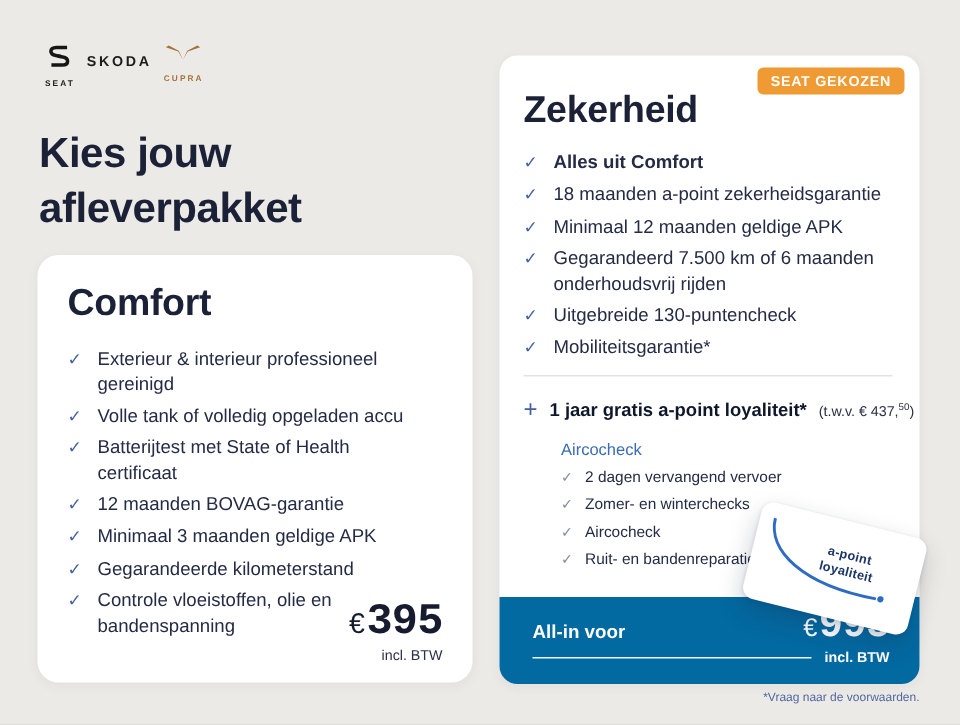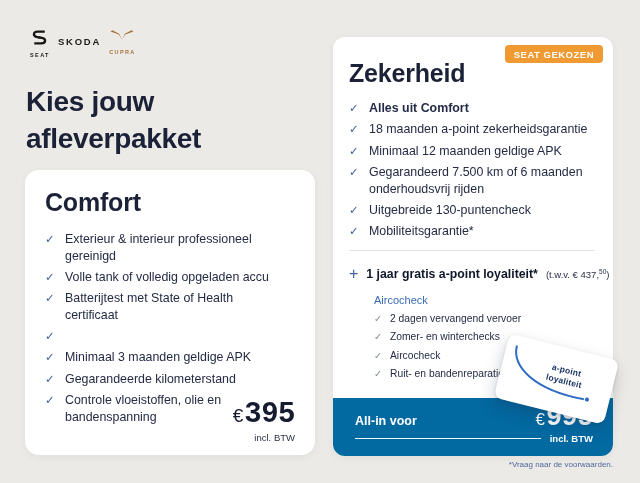--- a/index.html
+++ b/index.html
@@ -141,20 +141,21 @@
       <li>
           <span class="chk">✓</span>
           <span>Volle tank of volledig opgeladen accu</span>
         </li>
       <li>
           <span class="chk">✓</span>
           <span>Batterijtest met State of Health certificaat</span>
         </li>
       <li>
           <span class="chk">✓</span>
+          <span>12 maanden BOVAG-garantie</span>
         </li>
       <li>
           <span class="chk">✓</span>
           <span>Minimaal 3 maanden geldige APK</span>
         </li>
       <li>
           <span class="chk">✓</span>
           <span>Gegarandeerde kilometerstand</span>
         </li>
       <li>

